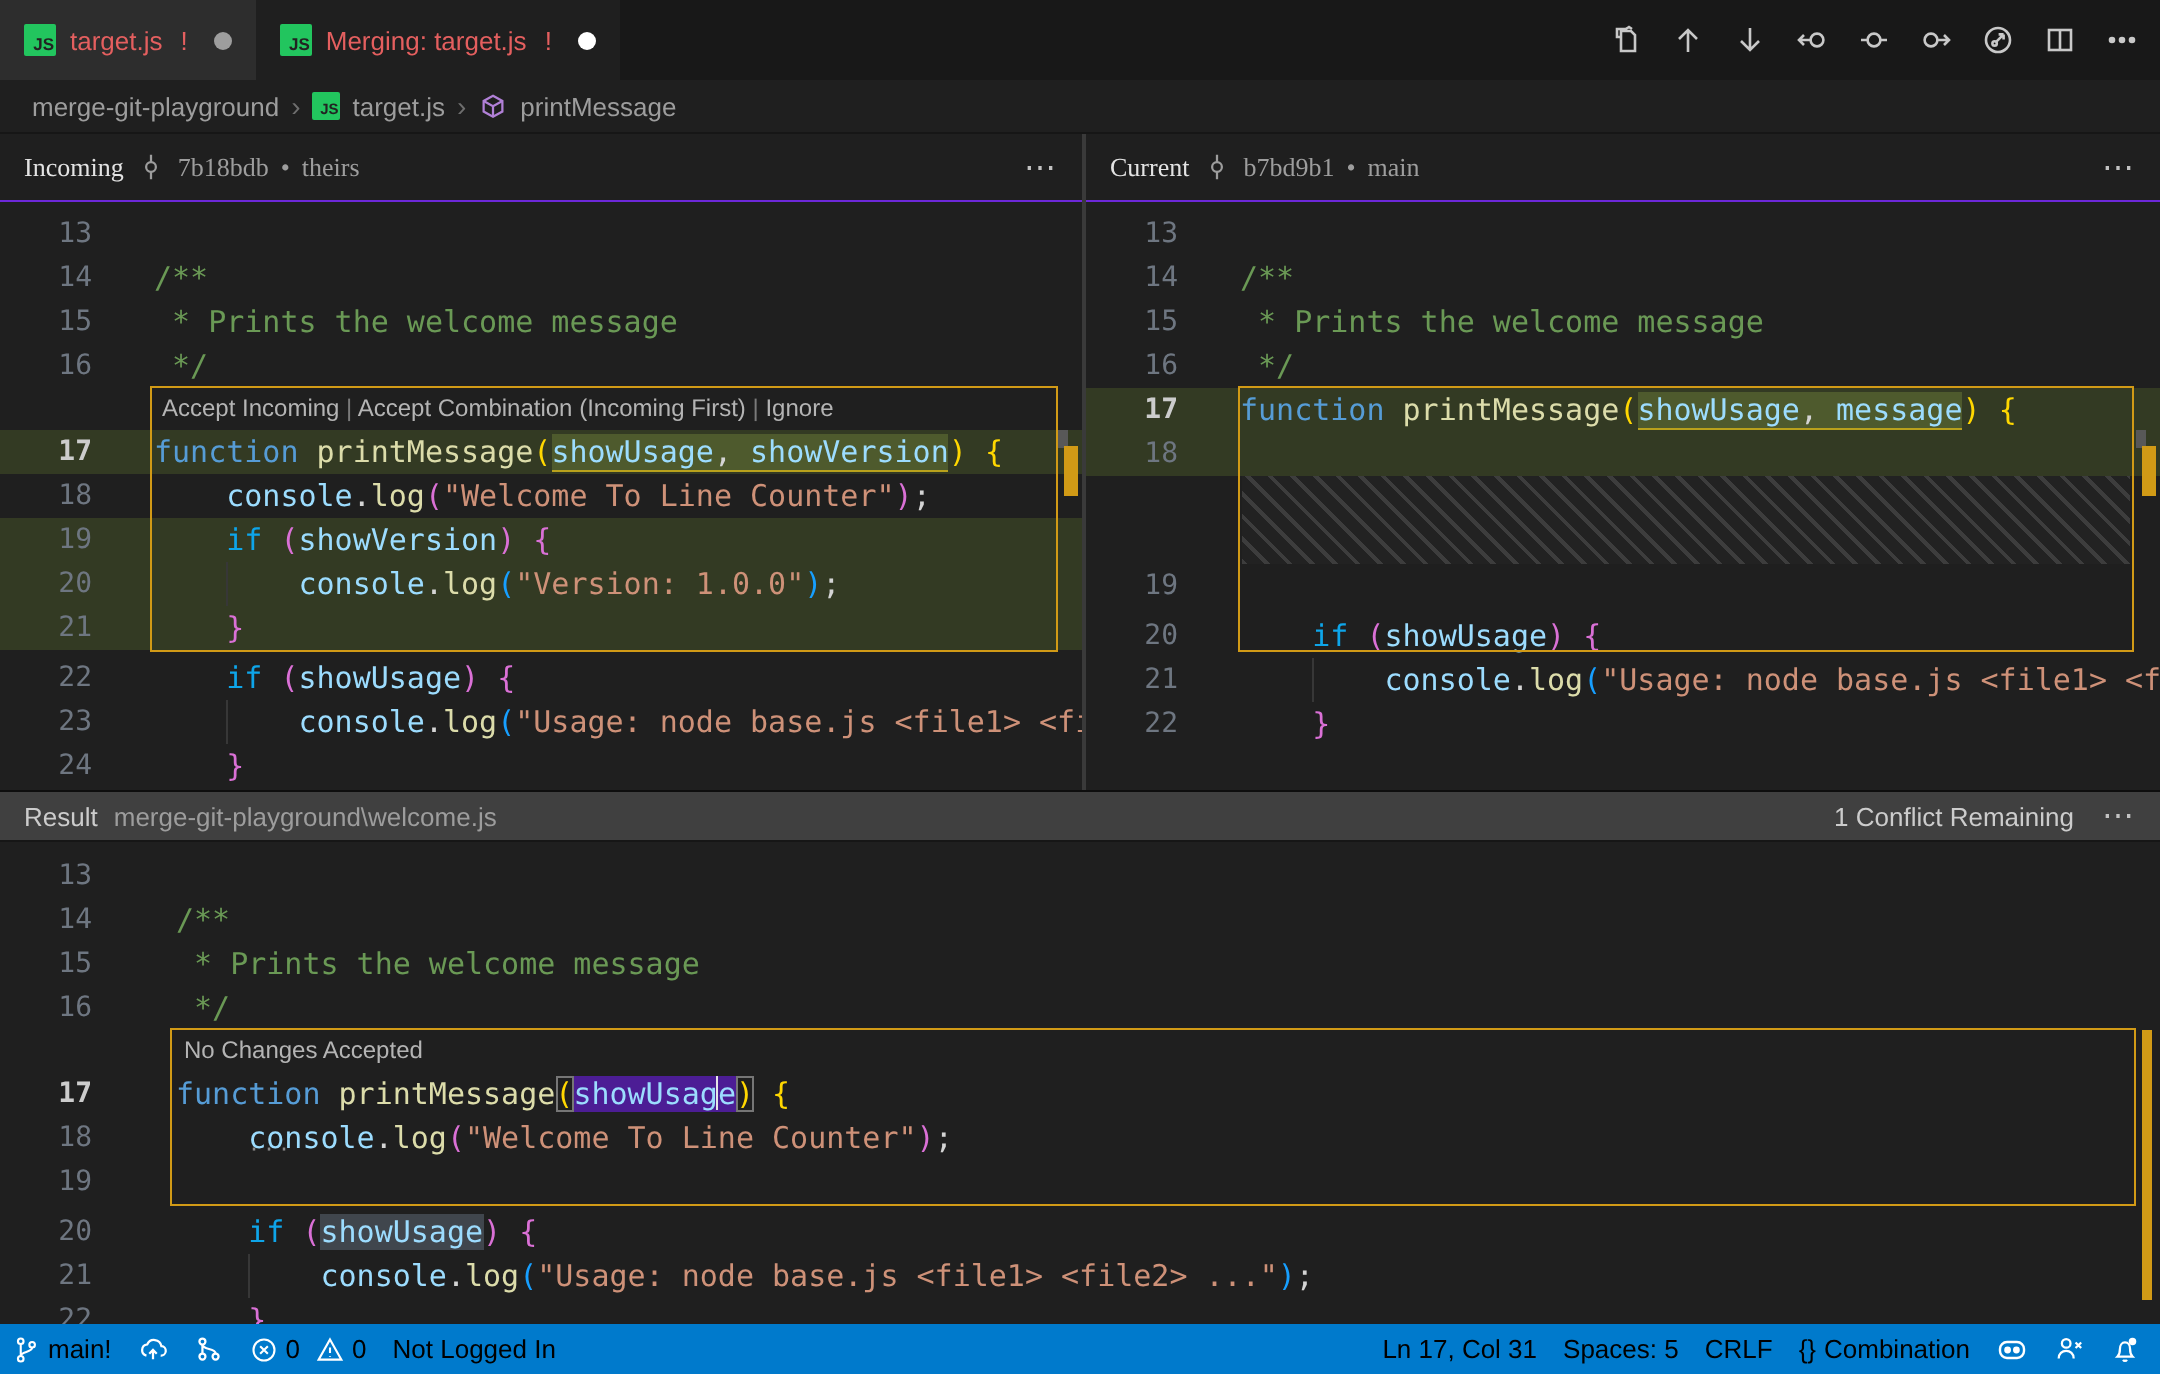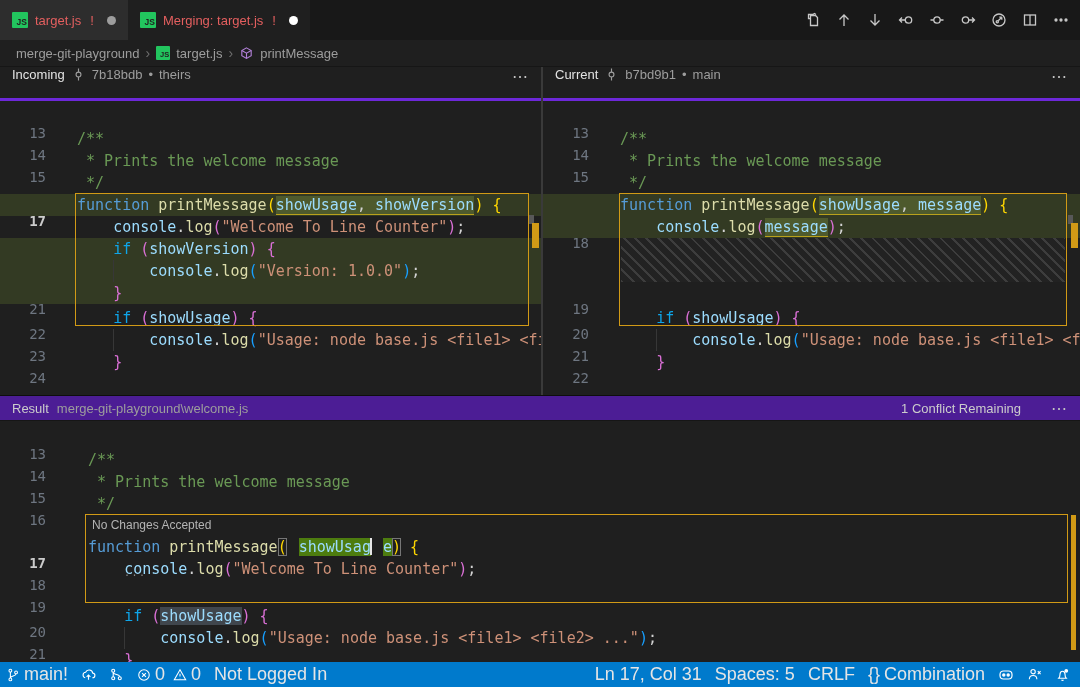--- a/index.html
+++ b/index.html
@@ -27,39 +27,39 @@
   .bc-sep{color:#6e6e6e;font-size:14px;}
   .bc-item{cursor:pointer;}
   .jsicon.small{width:14px;height:14px;font-size:7.5px;}
 
   
   .merge-top{position:relative;height:329px;display:flex;border-top:1px solid #161616;box-sizing:border-box;}
   .pane{position:relative;overflow:hidden;background:#1f1f1f;--cl:77px;}
   .pane-incoming{width:541px;}
   .pane-current{width:537px;}
   .sash{width:2px;background:#3a3a3a;cursor:col-resize;}
-  .pane-header{height:34px;display:flex;gap:6px;padding:0 12px;color:#e3e3e3;border-bottom:3px solid #6d28d9;box-sizing:border-box;}
+  .pane-header{height:34px;display:flex;align-items:center;gap:6px;padding:0 12px;color:#e3e3e3;border-bottom:1px solid #6d28d9;box-sizing:border-box;font-family:Liberation Serif, serif;}
   .ph-dim{color:#9d9d9d;}
   .ph-more{margin-left:auto;color:#c3c3c3;font-size:16px;cursor:pointer;letter-spacing:1px;}
   .commit-ic{width:15px;height:15px;}
   .commit-ic svg{stroke:#9d9d9d;fill:none;stroke-width:1.2;}
 
   .code{position:absolute;left:0;right:0;bottom:0;top:34px;padding-top:5px;
         font-family:"DejaVu Sans Mono",monospace;font-size:15px;line-height:22px;}
   .result-ed .code{top:0;padding-top:6px;}
   .row{position:relative;height:22px;white-space:pre;}
-  .ln{position:absolute;left:0;top:16px;width:46px;text-align:right;color:#6e7681;font-size:14px;line-height:22px;}
+  .ln{position:absolute;left:0;top:0;width:46px;text-align:right;color:#6e7681;font-size:14px;line-height:22px;}
   .ln.act{color:#cccccc;font-weight:bold;}
   .cc{position:absolute;left:var(--cl);top:0;}
   .tint{background:#333a23;}
   .tk.k{color:#569cd6}.tk.ct{color:#0ea5e9}.tk.f{color:#dcdcaa}.tk.v{color:#9cdcfe}
   .tk.s{color:#ce9178}.tk.cm{color:#6a9955}.tk.d{color:#d4d4d4}
   .tk.p1{color:#ffd700}.tk.p2{color:#da70d6}.tk.p3{color:#179fff}
   .tk.h{background:#4e5a2d;box-shadow:0 1px 0 #b9a11c;}
-  .tk.sel{background:#4d7c0f;margin-left:12px;}
+  .tk.sel{background:#4c1d95;}
   .tk.wh{background:#40464d;}
   .tk.m{box-shadow:inset 0 0 0 1px #767676;}
   .cur{display:inline-block;width:1.5px;height:17px;background:#e6e6e6;vertical-align:-3px;margin:0 -0.75px;}
   .guide{position:absolute;top:0;bottom:0;width:1px;background:#373737;}
   .dots{position:absolute;left:calc(var(--cl) + 36px);top:13px;color:#8a8a8a;font-size:10px;letter-spacing:1.5px;line-height:10px;}
   .action-row{height:21px;line-height:21px;font-family:"Liberation Sans",sans-serif;font-size:12px;
               color:#b4b4b4;padding-left:calc(var(--cl) + 4px);}
   .bar-link{cursor:pointer;}
   .bar-sep{color:#7a7a7a;}
   .hatch-row{height:44px;}
@@ -69,31 +69,31 @@
   .box-incoming{left:75px;top:126px;width:454px;height:133px;}
   .box-current{left:76px;top:126px;width:448px;height:133px;}
   .box-result{left:85px;top:93px;width:983px;height:89px;}
   .ruler{position:absolute;right:0;top:34px;bottom:0;width:13px;}
   .result-ed .ruler{top:0;}
   .ruler .slider{position:absolute;right:7px;top:114px;width:5px;height:9px;background:#585858;}
   .ruler .mark{position:absolute;right:2px;top:122px;width:7px;height:25px;background:#d19a16;}
   .result-ed .ruler .mark{right:4px;top:94px;width:5px;height:135px;}
 
   
-  .result-header{height:26px;display:flex;align-items:center;gap:8px;padding:0 12px;background:#4c1d95;
+  .result-header{height:26px;display:flex;align-items:center;gap:8px;padding:0 12px;background:#404040;
                  border-top:1px solid #0e0e0e;border-bottom:1px solid #161616;box-sizing:border-box;}
   .rh-path{color:#9d9d9d;}
-  .rh-right{margin-left:auto;display:flex;align-items:center;gap:30px;color:#cccccc;}
+  .rh-right{margin-left:auto;display:flex;align-items:center;gap:14px;color:#cccccc;}
   .result-ed{position:relative;height:241px;background:#1f1f1f;overflow:hidden;--cl:88px;}
   .complete-btn{position:absolute;right:28px;top:181px;height:32px;padding:0 18px;background:#1070b0;color:#ffffff;
                 border:none;font-family:"Liberation Sans",sans-serif;font-size:13.5px;border-radius:2px;cursor:pointer;}
 
   
-  .statusbar{height:25px;background:#007acc;color:#e5e5e5;display:flex;align-items:center;
-             padding:0 10px;font-size:18px;justify-content:space-between;text-align:right;}
+  .statusbar{height:25px;background:#007acc;color:#000000;display:flex;align-items:center;
+             padding:0 10px;font-size:13px;justify-content:space-between;text-align:right;}
   .sb-group{display:flex;align-items:center;gap:13px;height:100%;}
   .sb-item{display:flex;align-items:center;gap:4px;cursor:pointer;height:100%;}
   .sb-item svg{stroke:#ffffff;fill:none;stroke-width:1.2;}
   .sb-branch{margin-left:-4px;}
 </style>
 </head>
 <body>
 
 <div class="window">
 
@@ -199,20 +199,21 @@
         <span class="ph-dim">7b18bdb</span>
         <span class="ph-dim">•</span>
         <span class="ph-dim">theirs</span>
         <span class="ph-more">⋯</span>
       </div>
       <div class="code">
           <div class="row code-row"><span class="ln">13</span><span class="cc"></span></div>
           <div class="row code-row"><span class="ln">14</span><span class="cc"><span class="tk cm">/**</span></span></div>
           <div class="row code-row"><span class="ln">15</span><span class="cc"><span class="tk cm"> * Prints the welcome message</span></span></div>
           <div class="row code-row"><span class="ln">16</span><span class="cc"><span class="tk cm"> */</span></span></div>
+          <div class="row action-row"><span class="bar-link">Accept Incoming</span><span class="bar-sep"> | </span><span class="bar-link">Accept Combination (Incoming First)</span><span class="bar-sep"> | </span><span class="bar-link">Ignore</span></div>
           <div class="row code-row tint"><span class="ln act">17</span><span class="cc"><span class="tk k">function</span><span class="tk d"> </span><span class="tk f">printMessage</span><span class="tk p1">(</span><span class="tk v h">showUsage</span><span class="tk d h">, </span><span class="tk v h">showVersion</span><span class="tk p1">)</span><span class="tk d"> </span><span class="tk p1">{</span></span></div>
           <div class="row code-row"><span class="ln">18</span><span class="cc"><span class="tk d">    </span><span class="tk v">console</span><span class="tk d">.</span><span class="tk f">log</span><span class="tk p2">(</span><span class="tk s">"Welcome To Line Counter"</span><span class="tk p2">)</span><span class="tk d">;</span></span></div>
           <div class="row code-row tint"><span class="ln">19</span><span class="cc"><span class="tk d">    </span><span class="tk ct">if</span><span class="tk d"> </span><span class="tk p2">(</span><span class="tk v">showVersion</span><span class="tk p2">)</span><span class="tk d"> </span><span class="tk p2">{</span></span></div>
           <div class="row code-row tint"><span class="ln">20</span><span class="guide" style="left: calc(var(--cl) + 36px);"></span><span class="cc"><span class="tk d">        </span><span class="tk v">console</span><span class="tk d">.</span><span class="tk f">log</span><span class="tk p3">(</span><span class="tk s">"Version: 1.0.0"</span><span class="tk p3">)</span><span class="tk d">;</span></span></div>
           <div class="row code-row tint"><span class="ln">21</span><span class="cc"><span class="tk d">    </span><span class="tk p2">}</span></span></div>
           <div style="height: 3px;"></div>
           <div class="row code-row"><span class="ln">22</span><span class="cc"><span class="tk d">    </span><span class="tk ct">if</span><span class="tk d"> </span><span class="tk p2">(</span><span class="tk v">showUsage</span><span class="tk p2">)</span><span class="tk d"> </span><span class="tk p2">{</span></span></div>
           <div class="row code-row"><span class="ln">23</span><span class="guide" style="left: calc(var(--cl) + 36px);"></span><span class="cc"><span class="tk d">        </span><span class="tk v">console</span><span class="tk d">.</span><span class="tk f">log</span><span class="tk p3">(</span><span class="tk s">"Usage: node base.js &lt;file1&gt; &lt;file2&gt; ..."</span></span></div>
           <div class="row code-row"><span class="ln">24</span><span class="cc"><span class="tk d">    </span><span class="tk p2">}</span></span></div>
         </div>
@@ -238,21 +239,21 @@
         <span class="ph-dim">•</span>
         <span class="ph-dim">main</span>
         <span class="ph-more">⋯</span>
       </div>
       <div class="code">
           <div class="row code-row"><span class="ln">13</span><span class="cc"></span></div>
           <div class="row code-row"><span class="ln">14</span><span class="cc"><span class="tk cm">/**</span></span></div>
           <div class="row code-row"><span class="ln">15</span><span class="cc"><span class="tk cm"> * Prints the welcome message</span></span></div>
           <div class="row code-row"><span class="ln">16</span><span class="cc"><span class="tk cm"> */</span></span></div>
           <div class="row code-row tint"><span class="ln act">17</span><span class="cc"><span class="tk k">function</span><span class="tk d"> </span><span class="tk f">printMessage</span><span class="tk p1">(</span><span class="tk v h">showUsage</span><span class="tk d h">, </span><span class="tk v h">message</span><span class="tk p1">)</span><span class="tk d"> </span><span class="tk p1">{</span></span></div>
-          <div class="row code-row tint"><span class="ln">18</span><span class="cc"><span class="tk d">    </span><span class="tk v">console</span><span class="tk d">.</span><span class="tk f">log</span><span class="tk p2">(</span><span class="tk v h">message</span><span class="tk p2">)</span><span class="tk d">;</span></span></div>
+          <div class="row code-row tint"><span class="ln">18</span></div>
           <div class="row hatch-row" style="height: 44px;"><div class="hatch"></div></div>
           <div class="row code-row"><span class="ln">19</span><span class="cc"></span></div>
           <div style="height: 3px;"></div>
           <div class="row code-row"><span class="ln">20</span><span class="cc"><span class="tk d">    </span><span class="tk ct">if</span><span class="tk d"> </span><span class="tk p2">(</span><span class="tk v">showUsage</span><span class="tk p2">)</span><span class="tk d"> </span><span class="tk p2">{</span></span></div>
           <div class="row code-row"><span class="ln">21</span><span class="guide" style="left: calc(var(--cl) + 36px);"></span><span class="cc"><span class="tk d">        </span><span class="tk v">console</span><span class="tk d">.</span><span class="tk f">log</span><span class="tk p3">(</span><span class="tk s">"Usage: node base.js &lt;file1&gt; &lt;file2&gt; ..."</span></span></div>
           <div class="row code-row"><span class="ln">22</span><span class="cc"><span class="tk d">    </span><span class="tk p2">}</span></span></div>
         </div>
       <div class="cbox box-current"></div>
       <div class="ruler">
         <div class="slider"></div>

